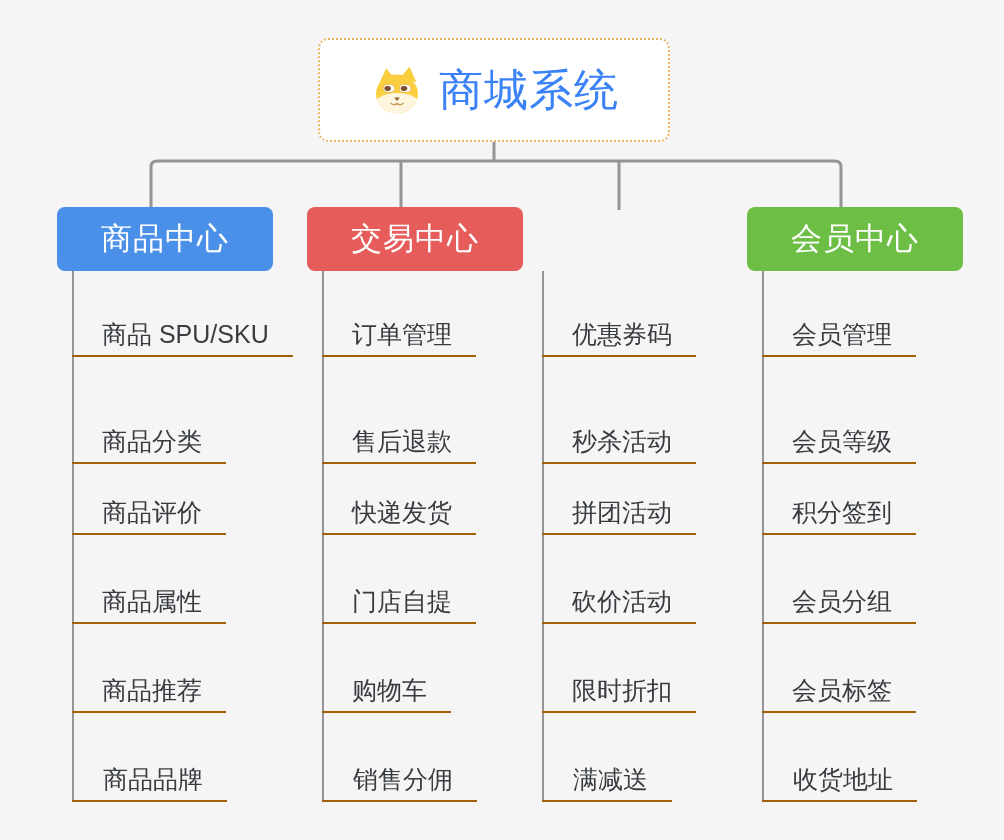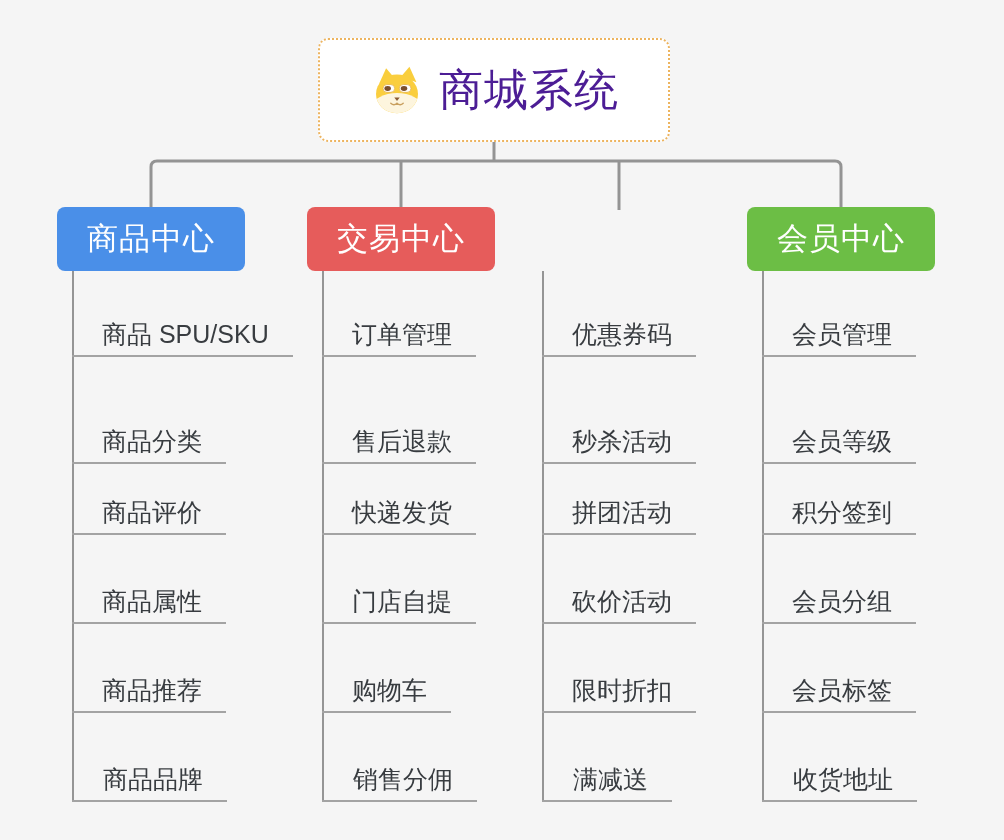--- a/index.html
+++ b/index.html
@@ -31,30 +31,30 @@
     border-radius: 10px;
     box-sizing: border-box;
     display: flex;
     align-items: center;
     justify-content: center;
     gap: 14px;
     cursor: pointer;
   }
   .root-label {
     font-size: 44px;
-    color: #4c1d95;
+    color: #3b82f6;
     letter-spacing: 1px;
   }
   .root-icon { display: flex; align-items: center; }
 
   
   .branch {
     position: absolute;
     top: 207px;
-    width: 188px; height: 64px;
+    width: 216px; height: 64px;
     border-radius: 8px;
     color: #FFFFFF;
     font-size: 31px;
     line-height: 64px;
     text-align: center;
     letter-spacing: 1px;
     cursor: pointer;
   }
 
   
@@ -70,21 +70,21 @@
     left: 0; top: 0;
     width: 2px; height: 531px;
     background: #959595;
   }
   .leaf {
     position: absolute;
     left: 0;
     height: 42px;
     line-height: 42px;
     padding: 0 24px 0 30px;
-    border-bottom: 2px solid #a3a3a3;
+    border-bottom: 2px solid #a16207;
     font-size: 25px;
     color: #383C40;
     white-space: nowrap;
     cursor: pointer;
   }
   .leaf:nth-child(1) { top: 42px; }
   .leaf:nth-child(2) { top: 149px; }
   .leaf:nth-child(3) { top: 220px; }
   .leaf:nth-child(4) { top: 309px; }
   .leaf:nth-child(5) { top: 398px; }

